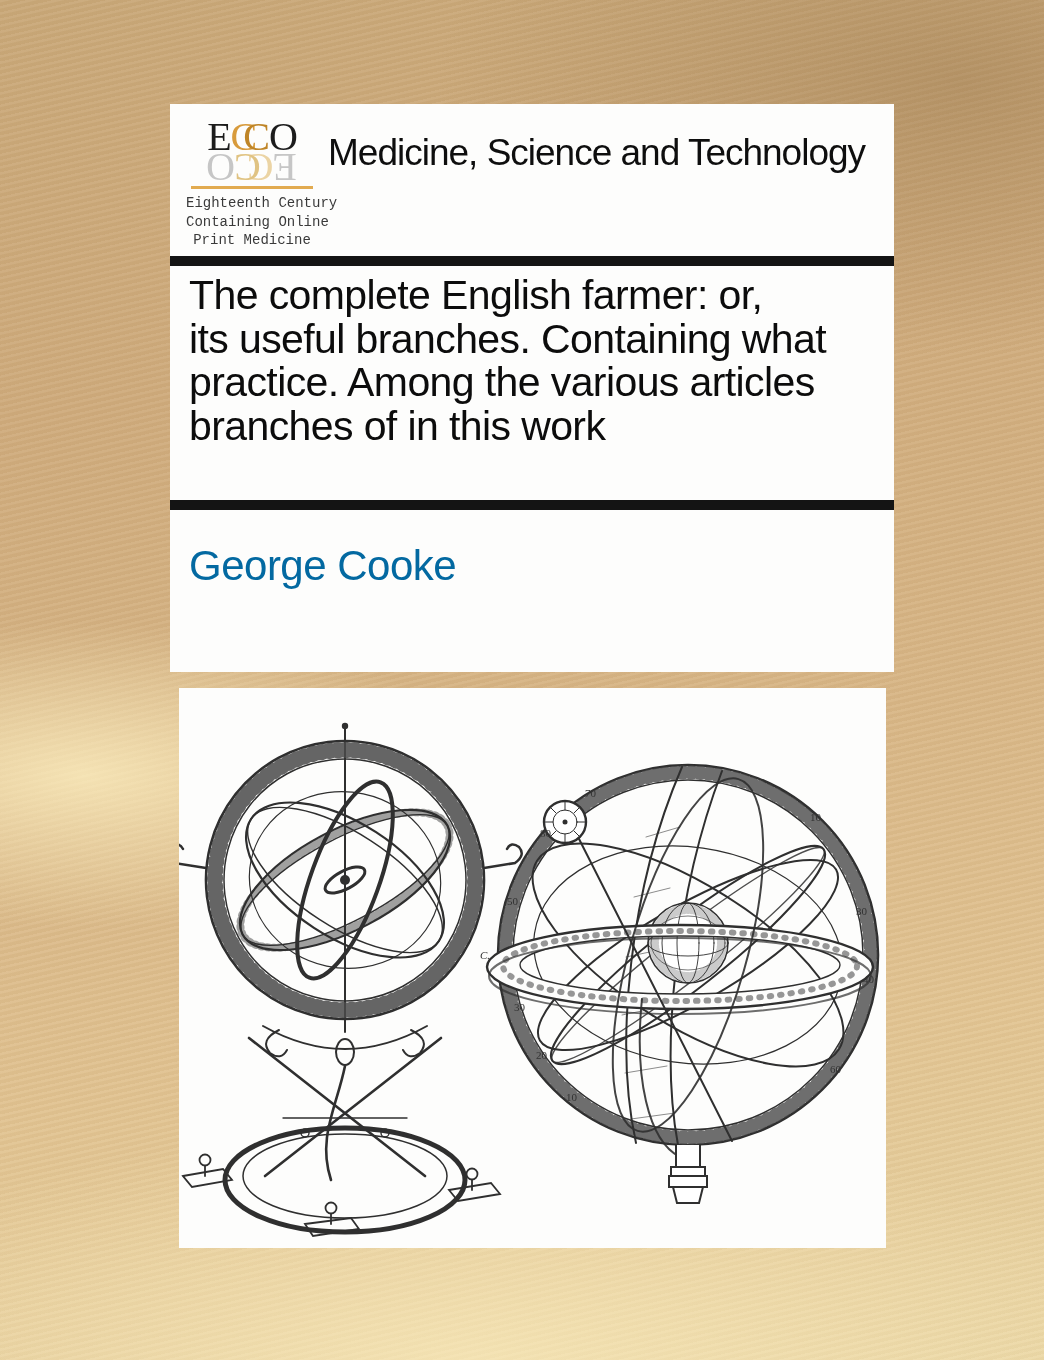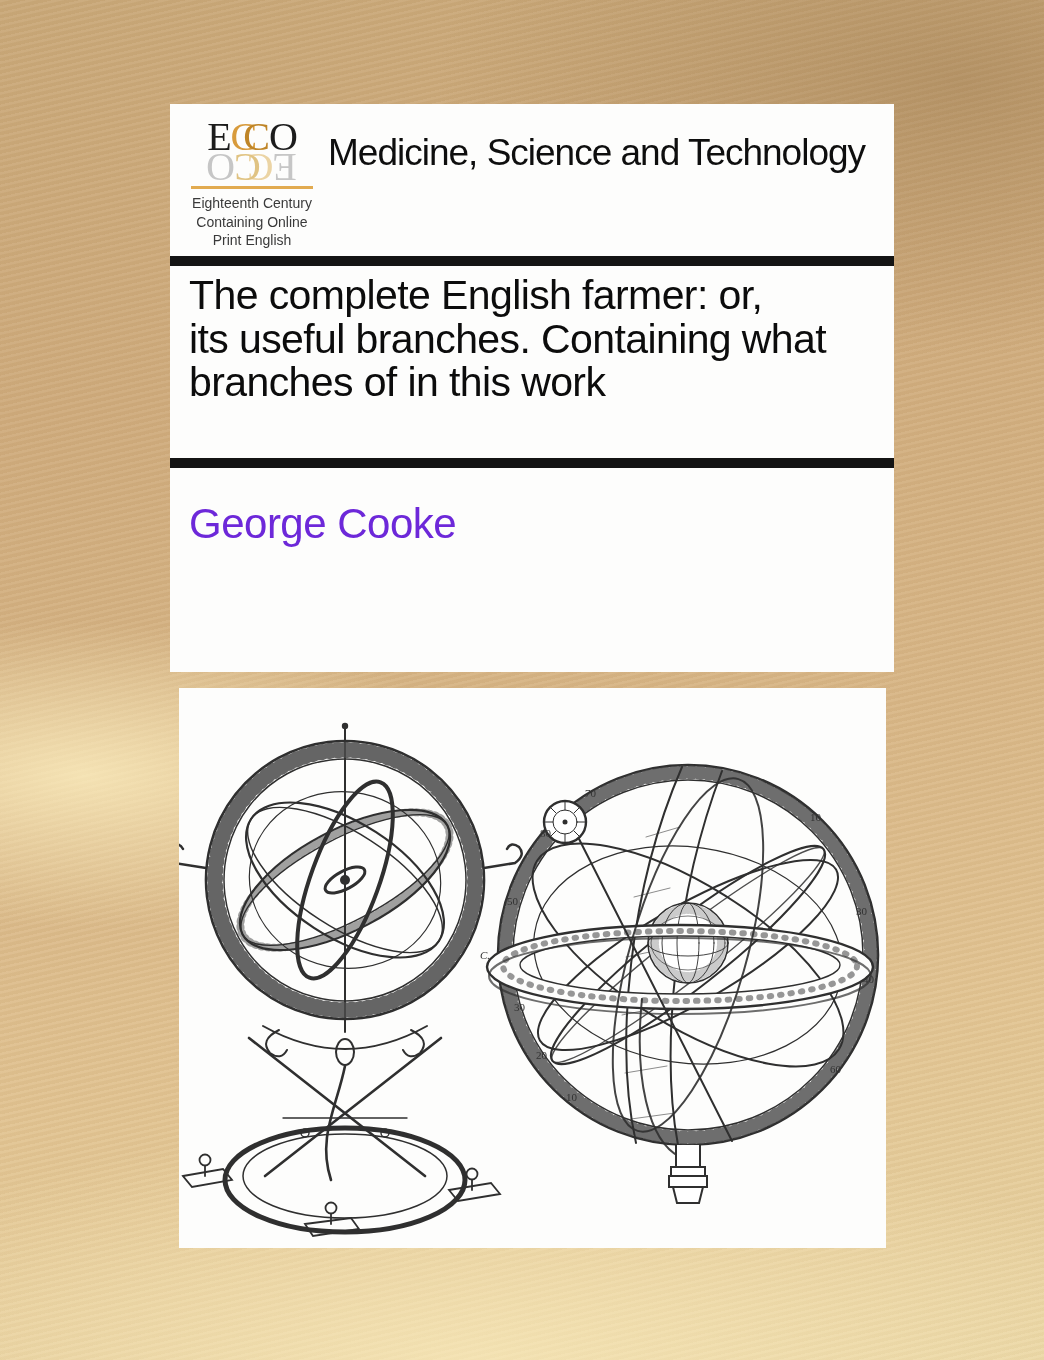--- a/index.html
+++ b/index.html
@@ -32,63 +32,64 @@
   .lg-c2 { color:#bf8527; margin-left:-13px; }
   .logo-word.reflection {
     transform:scale(-1,-1);
     margin-top:2px; height:28px; overflow:hidden; opacity:.85;
   }
   .reflection .lg-e, .reflection .lg-o { color:#bdbdbd; }
   .reflection .lg-c1 { color:#e9cd95; }
   .reflection .lg-c2 { color:#dcba6e; }
   .logo-rule { width:122px; height:3px; background:#e2ab50; margin:4px auto 5px auto; }
   .logo-tagline {
-    font-family:Liberation Sans, sans-serif;
+    font-family:Liberation Mono, monospace;
     font-size:14px; line-height:18.5px; color:#3a3a3a; white-space:nowrap;
   }
   .category-title {
     flex:1; padding-top:28px; padding-left:10px;
     font-size:37px; letter-spacing:-1px; color:#0e0e0e; white-space:nowrap;
   }
 
   
   .bar { height:10px; background:#141414; }
-  .title-block { height:192px; padding:8px 16px 0 19px; }
+  .title-block { height:234px; padding:8px 16px 0 19px; }
   .title-line {
     font-size:41px; line-height:43.5px; letter-spacing:-0.6px;
     color:#0c0c0c; white-space:nowrap;
   }
   .author-block { height:126px; padding:32px 0 0 19px; }
-  .author-name { font-size:42px; letter-spacing:-0.5px; color:#6d28d9; }
+  .author-name { font-size:42px; letter-spacing:-0.5px; color:#0369a1; }
 
   
   svg text { font-family:"Liberation Serif", serif; }
 </style>
 </head>
 <body>
 
 <div class="panel panel-top">
 
   <div class="header-row">
     <div class="logo-block">
       <span class="logo-word"><span class="lg-e">E</span><span class="lg-c1">C</span><span class="lg-c2">C</span><span class="lg-o">O</span></span>
       <span class="logo-word reflection"><span class="lg-e">E</span><span class="lg-c1">C</span><span class="lg-c2">C</span><span class="lg-o">O</span></span>
       <div class="logo-rule"></div>
       <div class="logo-tagline">Eighteenth Century</div>
       <div class="logo-tagline">Containing Online</div>
-      <div class="logo-tagline">Print English</div>
+      <div class="logo-tagline">Print Medicine</div>
     </div>
     <div class="category-title">Medicine, Science and Technology</div>
   </div>
 
   <div class="bar"></div>
 
   <div class="title-block">
     <div class="title-line">The complete English farmer: or,</div>
     <div class="title-line">its useful branches. Containing what</div>
+    <div class="title-line">practice. Among the various articles</div>
     <div class="title-line">branches of in this work</div>
   </div>
 
   <div class="bar"></div>
 
   <div class="author-block">
     <div class="author-name">George Cooke</div>
   </div>
 </div>
 

